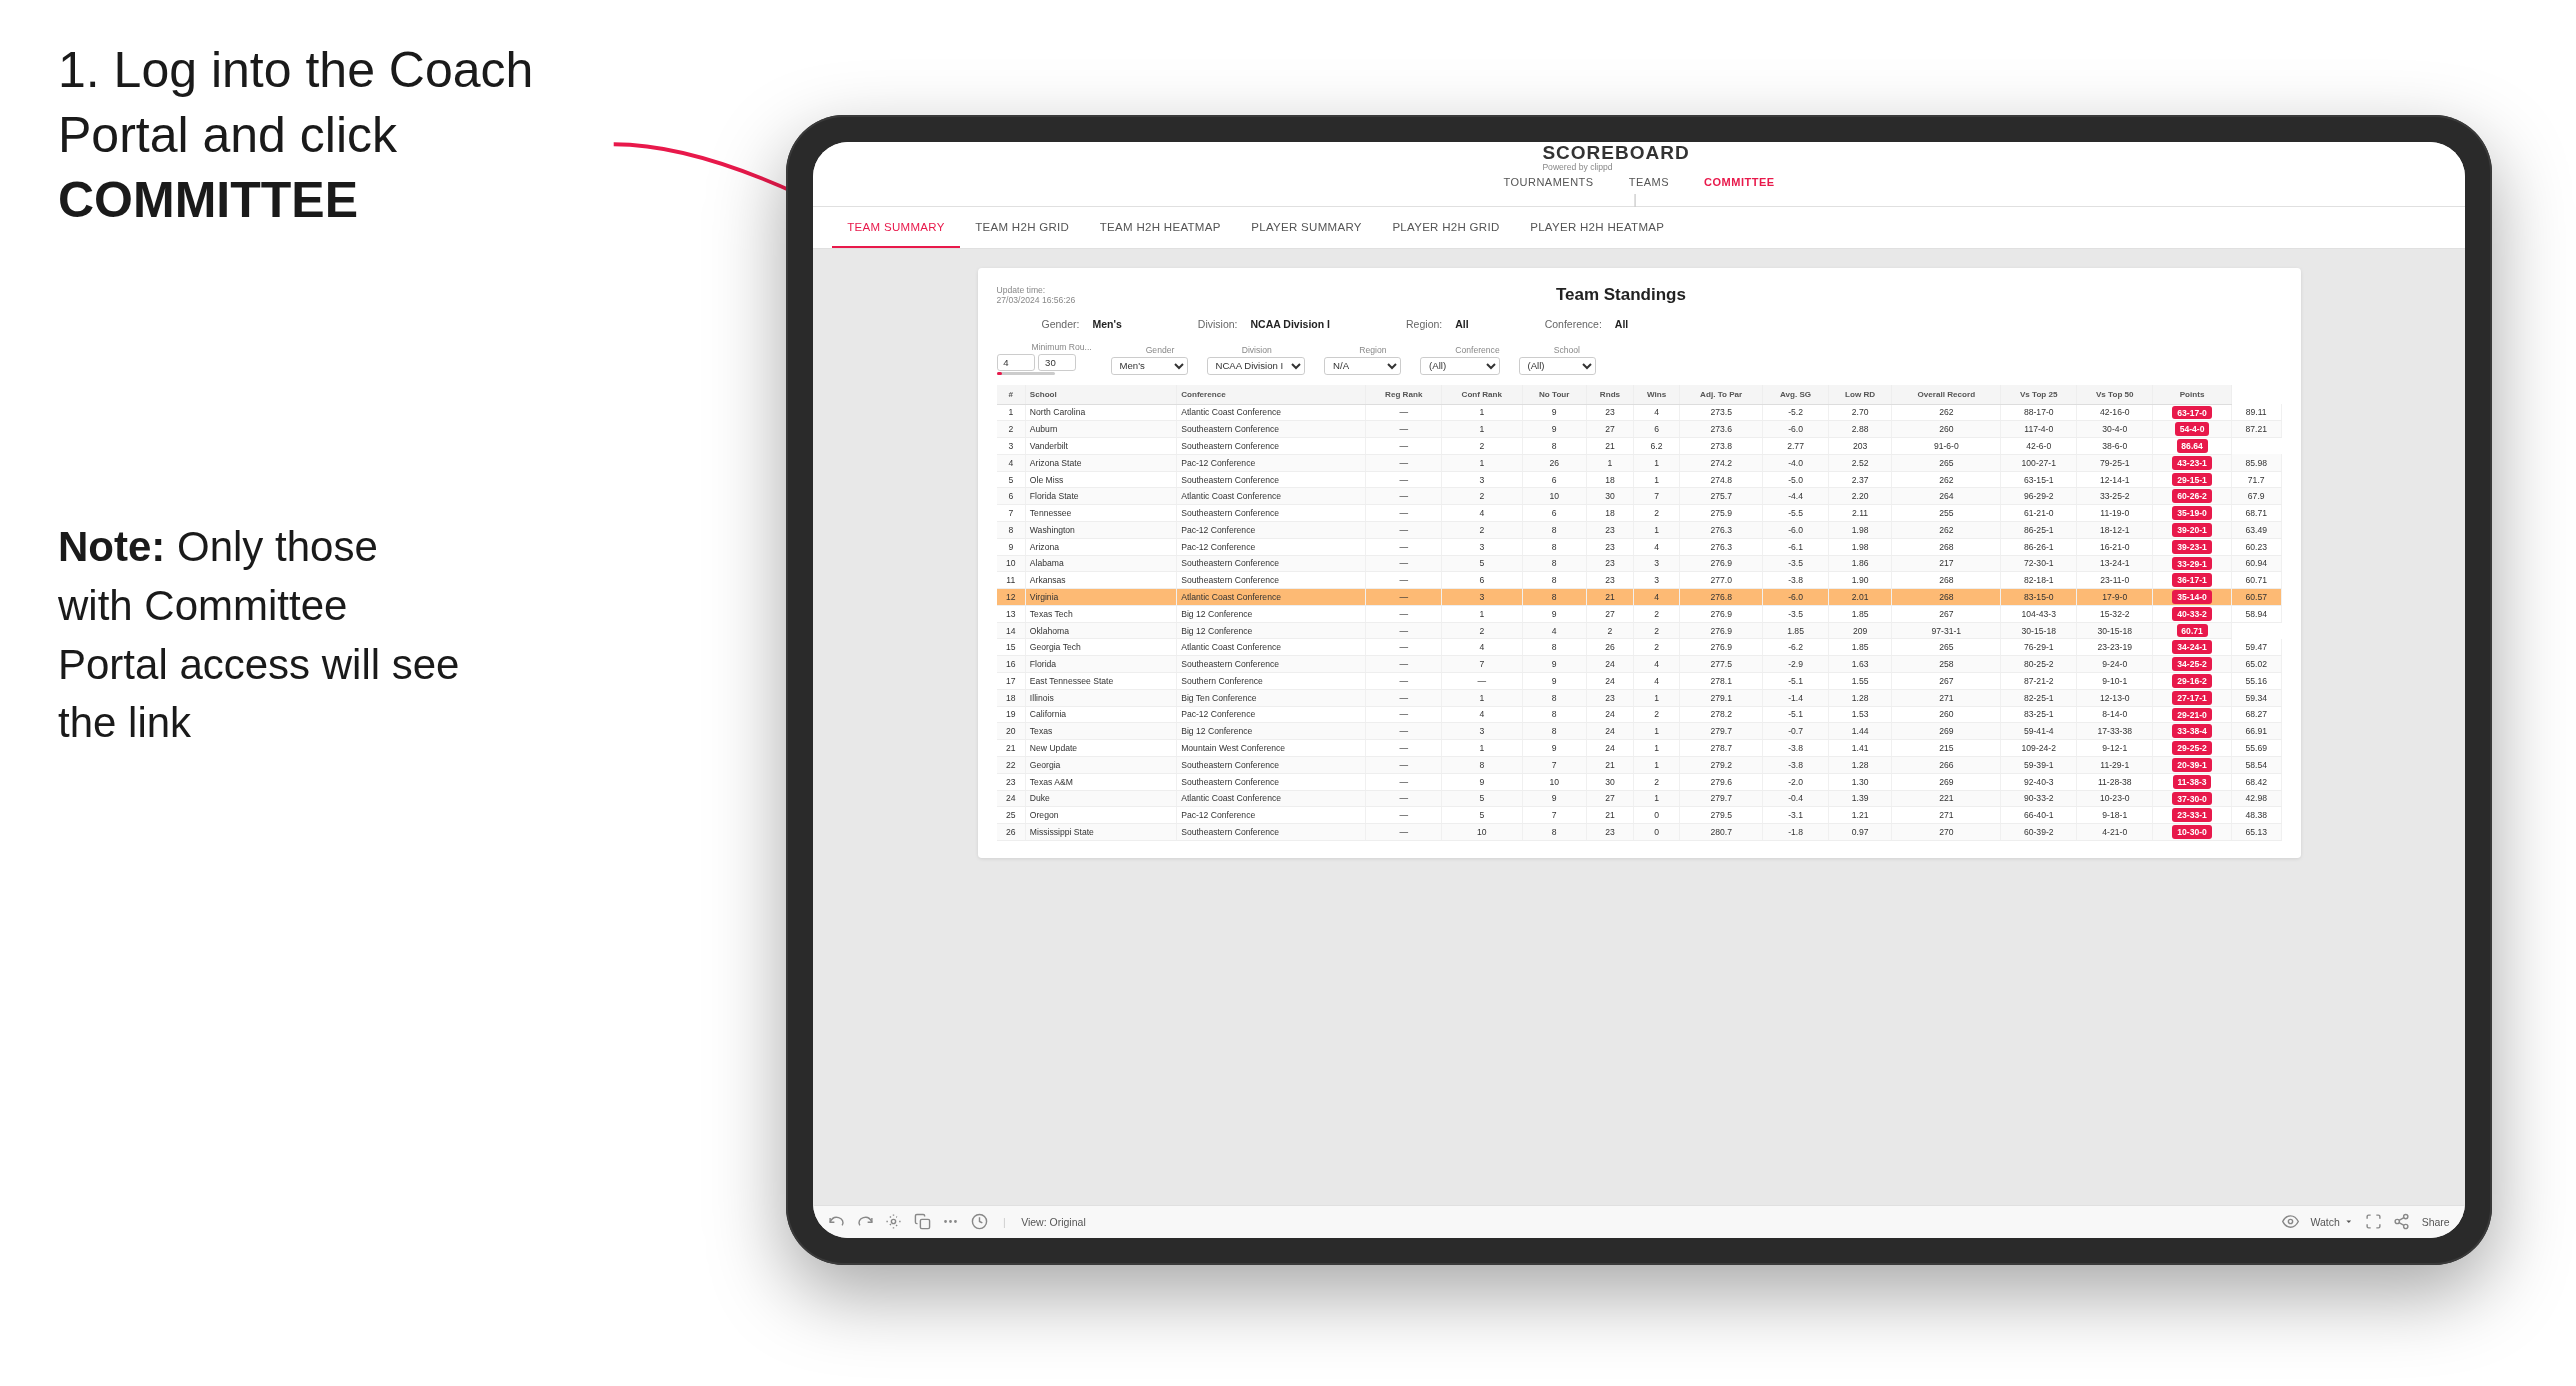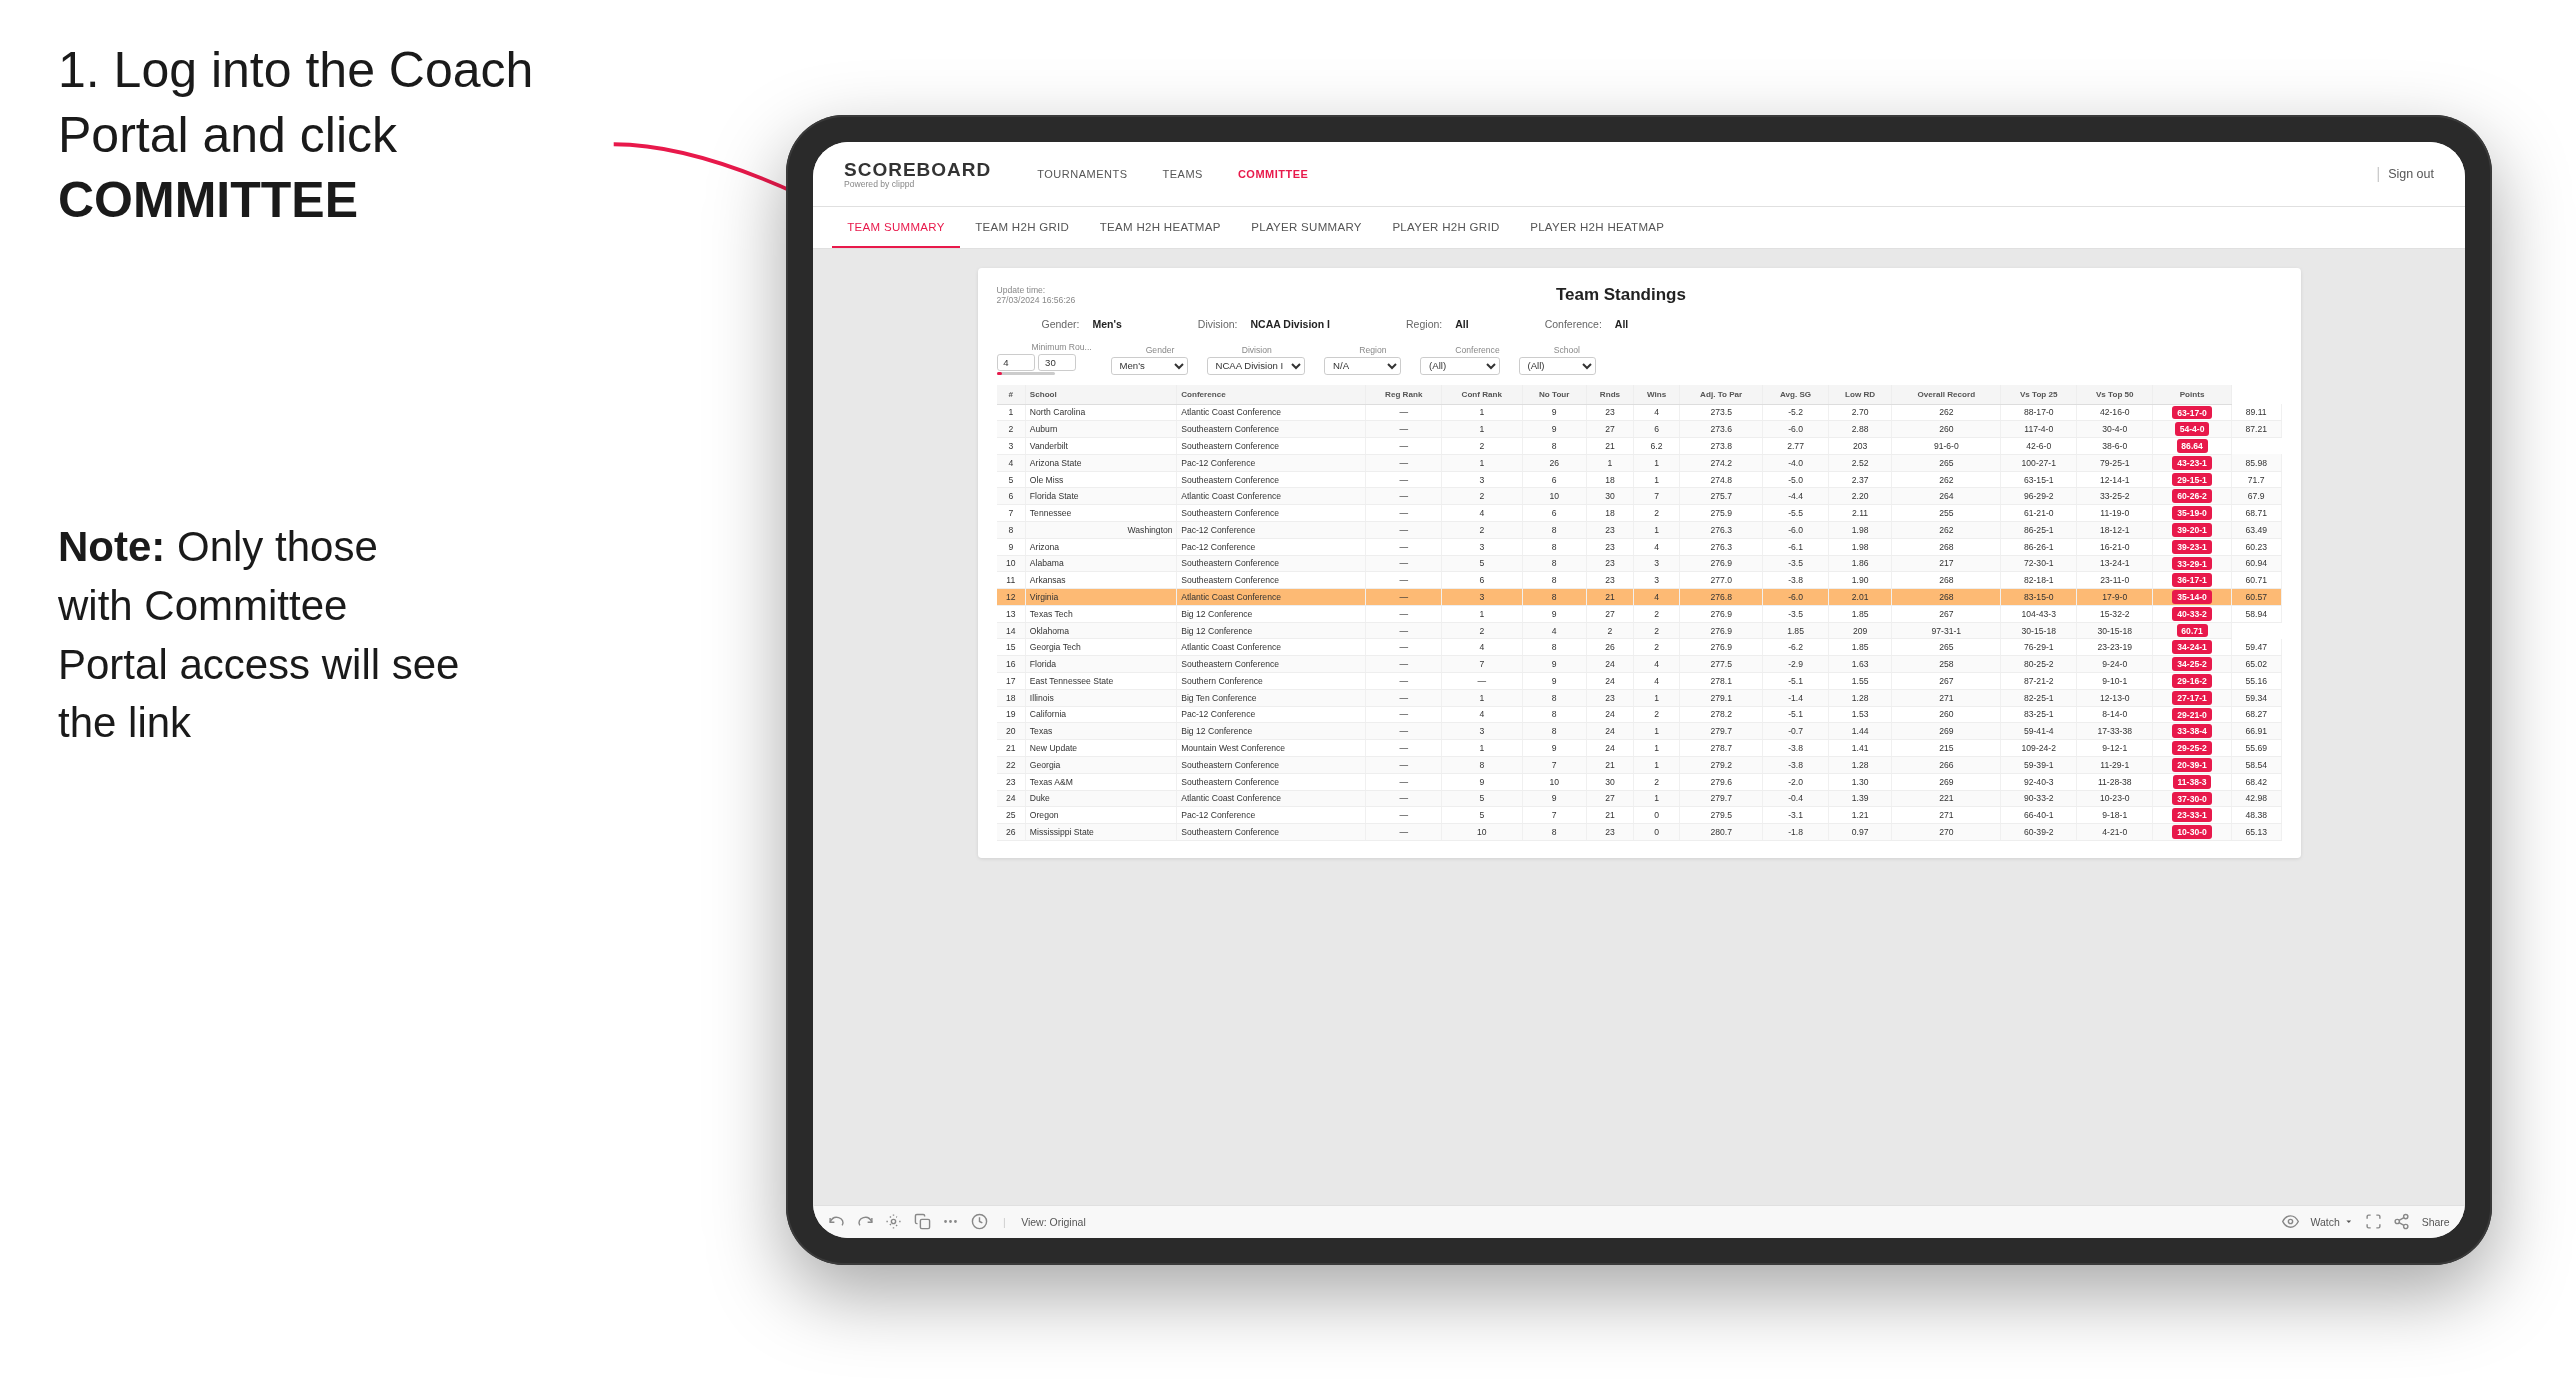--- a/index.html
+++ b/index.html
@@ -81,20 +81,21 @@
 
     
     .app-header {
       background: #ffffff;
       display: flex;
       align-items: center;
       padding: 0 31px;
       height: 65px;
       border-bottom: 1px solid #e0e0e0;
       flex-shrink: 0;
+      flex-direction: column;
     }
     .logo-area {
       display: flex;
       flex-direction: column;
       margin-right: 46px;
     }
     .logo-text {
       font-size: 19px;
       font-weight: 900;
       color: #333;
@@ -634,21 +635,21 @@
                   <td>-5.5</td>
                   <td>2.11</td>
                   <td>255</td>
                   <td>61-21-0</td>
                   <td>11-19-0</td>
                   <td><span class="highlight-cell">35-19-0</span></td>
                   <td>68.71</td>
                 </tr>
                 <tr style="background: rgb(250, 250, 250);">
                   <td class="rank-cell">8</td>
-                  <td class="left school-name" style="cursor: pointer; text-align: right;">Washington</td>
+                  <td class="left school-name" style="cursor: pointer;">Washington</td>
                   <td class="left conference-name">Pac-12 Conference</td>
                   <td class="dash-cell">—</td>
                   <td>2</td>
                   <td>8</td>
                   <td>23</td>
                   <td>1</td>
                   <td>276.3</td>
                   <td>-6.0</td>
                   <td>1.98</td>
                   <td>262</td>

